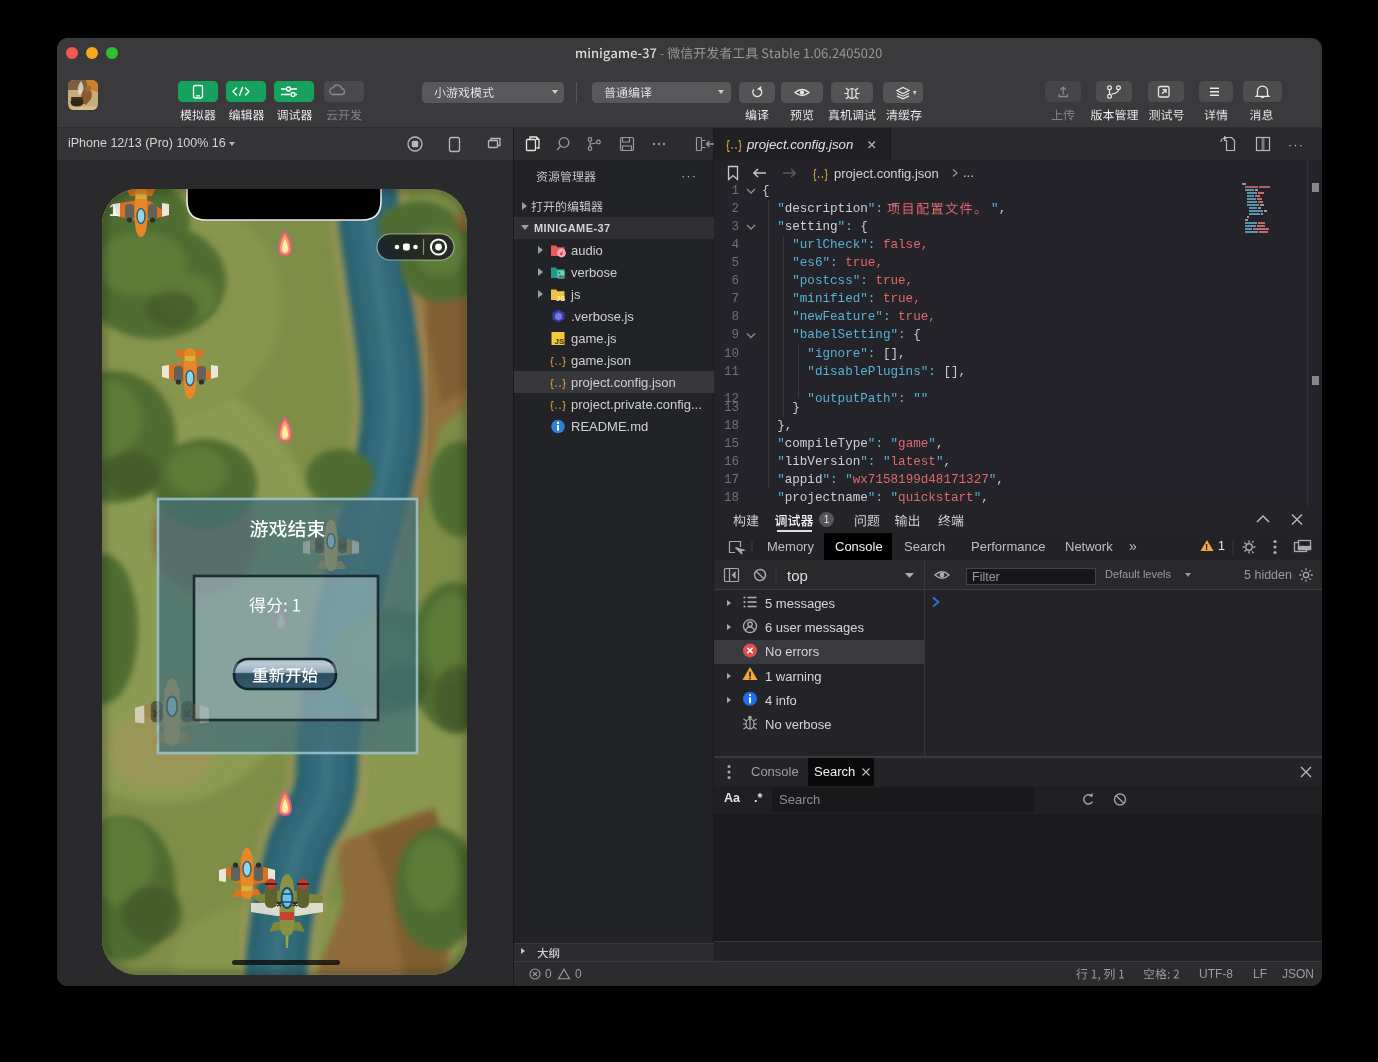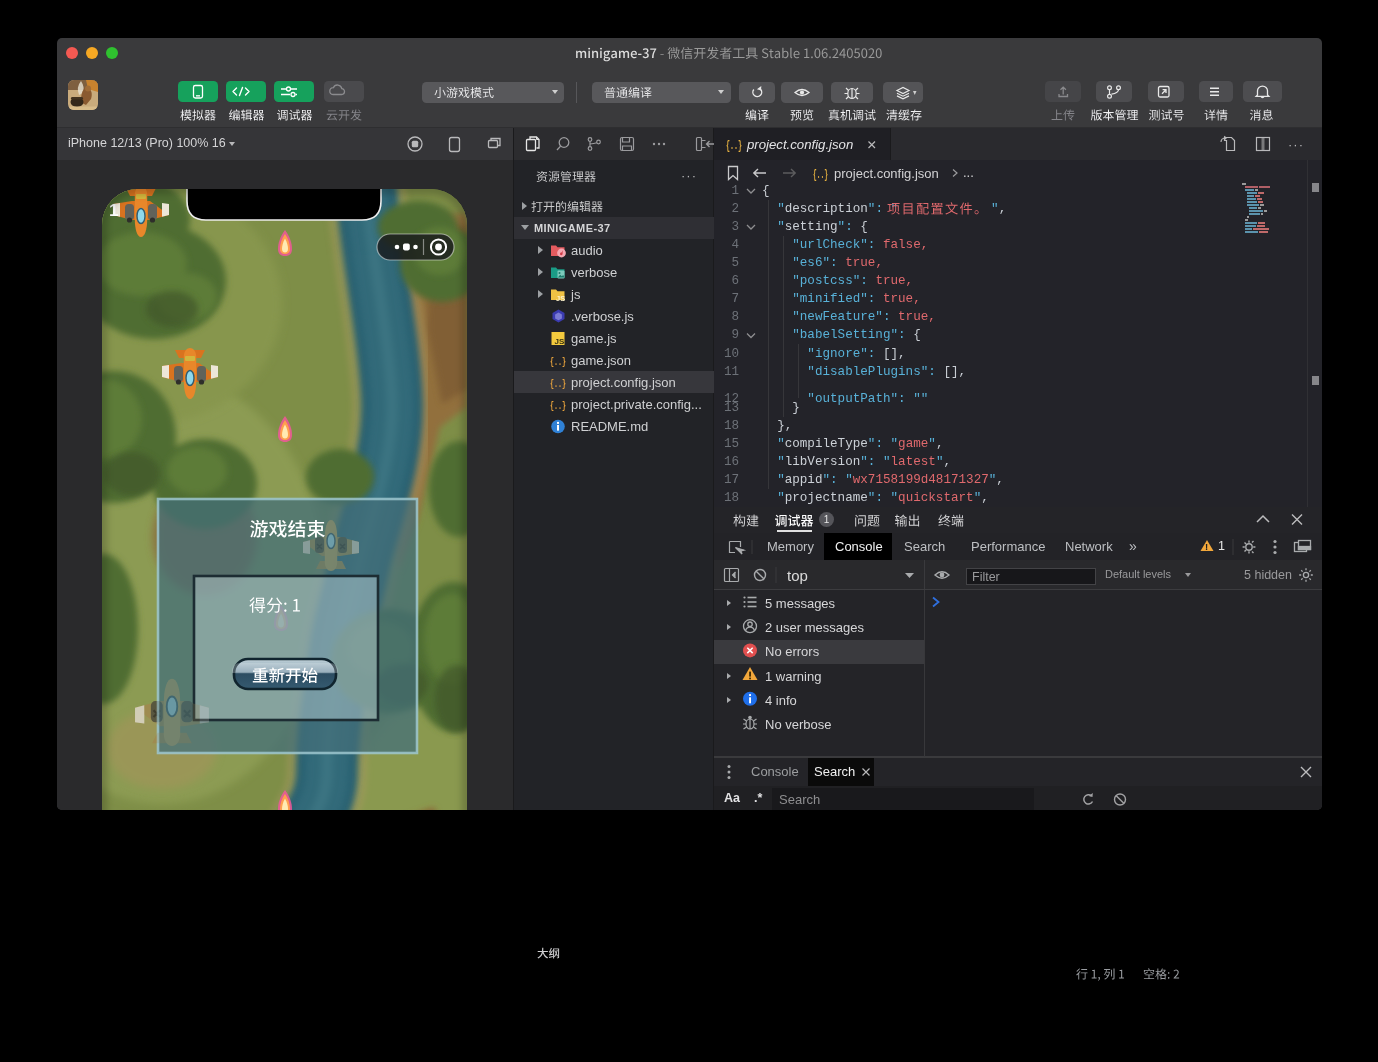--- a/index.html
+++ b/index.html
@@ -1,17 +1,17 @@
 <!DOCTYPE html>
 <html><head><meta charset="utf-8"><style>
 *{margin:0;padding:0;box-sizing:border-box}
 html,body{width:1378px;height:1062px;background:#000;overflow:hidden}
 body{font-family:"Liberation Sans",sans-serif;position:relative;-webkit-font-smoothing:antialiased}
 .a{position:absolute}
-.win{position:absolute;left:57px;top:38px;width:1265px;height:772px;background:#3a3a3c;border-radius:5px;overflow:hidden}
+.win{position:absolute;left:57px;top:38px;width:1265px;height:948px;background:#3a3a3c;border-radius:11px;overflow:hidden}
 .btn{position:absolute;width:40px;height:21px;border-radius:4.5px;background:#16a15c}
 .gbtn{position:absolute;width:36px;height:21px;border-radius:4.5px;background:#4d4d50}
 .dd{position:absolute;height:21px;border-radius:4.5px;background:#58585b}
 .caret{width:0;height:0;border-left:3.5px solid transparent;border-right:3.5px solid transparent;border-top:4.5px solid #cfcfcf;position:absolute}
 .trow{position:absolute;left:0;width:200px;height:22px}
 .trow .nm{position:absolute;left:57px;top:4px;font-size:13px;color:#cfd0d2;white-space:nowrap}
 .arr{position:absolute;width:0;height:0;border-top:4px solid transparent;border-bottom:4px solid transparent;border-left:5px solid #9da0a3}
 .arrd{position:absolute;width:0;height:0;border-left:4px solid transparent;border-right:4px solid transparent;border-top:5px solid #9da0a3}
 .cl{position:absolute;left:0;width:608px;height:18.05px;font-family:"Liberation Mono",monospace;font-size:12.6px;white-space:pre;line-height:18.05px}
 .cl .n{position:absolute;width:25px;text-align:right;left:0;color:#6d7178}
@@ -601,21 +601,21 @@
   <div class="a" style="left:657px;top:552px;width:608px;height:167px;background:#242428;border-bottom:1px solid #3a3a3d"></div>
   <div class="a" style="left:867px;top:552px;width:1px;height:167px;background:#38383b"></div>
   <div class="a" style="left:657px;top:602.4px;width:210px;height:24px;background:#3a3a3e"></div>
   <div id="crows" class="a" style="left:657px;top:0">
     <div class="crow" style="top:554px">
         <div class="arr" style="left:13px;top:8px;border-left-color:#a9abad;border-top-width:3.5px;border-bottom-width:3.5px;border-left-width:4.5px"></div>
         <span>5 messages</span>
       </div>
     <div class="crow" style="top:578.2px">
         <div class="arr" style="left:13px;top:8px;border-left-color:#a9abad;border-top-width:3.5px;border-bottom-width:3.5px;border-left-width:4.5px"></div>
-        <span>2 user messages</span>
+        <span>6 user messages</span>
       </div>
     <div class="crow" style="top:602.4px">
         <span>No errors</span>
       </div>
     <div class="crow" style="top:626.6px">
         <div class="arr" style="left:13px;top:8px;border-left-color:#a9abad;border-top-width:3.5px;border-bottom-width:3.5px;border-left-width:4.5px"></div>
         <span>1 warning</span>
       </div>
     <div class="crow" style="top:650.8px">
         <div class="arr" style="left:13px;top:8px;border-left-color:#a9abad;border-top-width:3.5px;border-bottom-width:3.5px;border-left-width:4.5px"></div>

